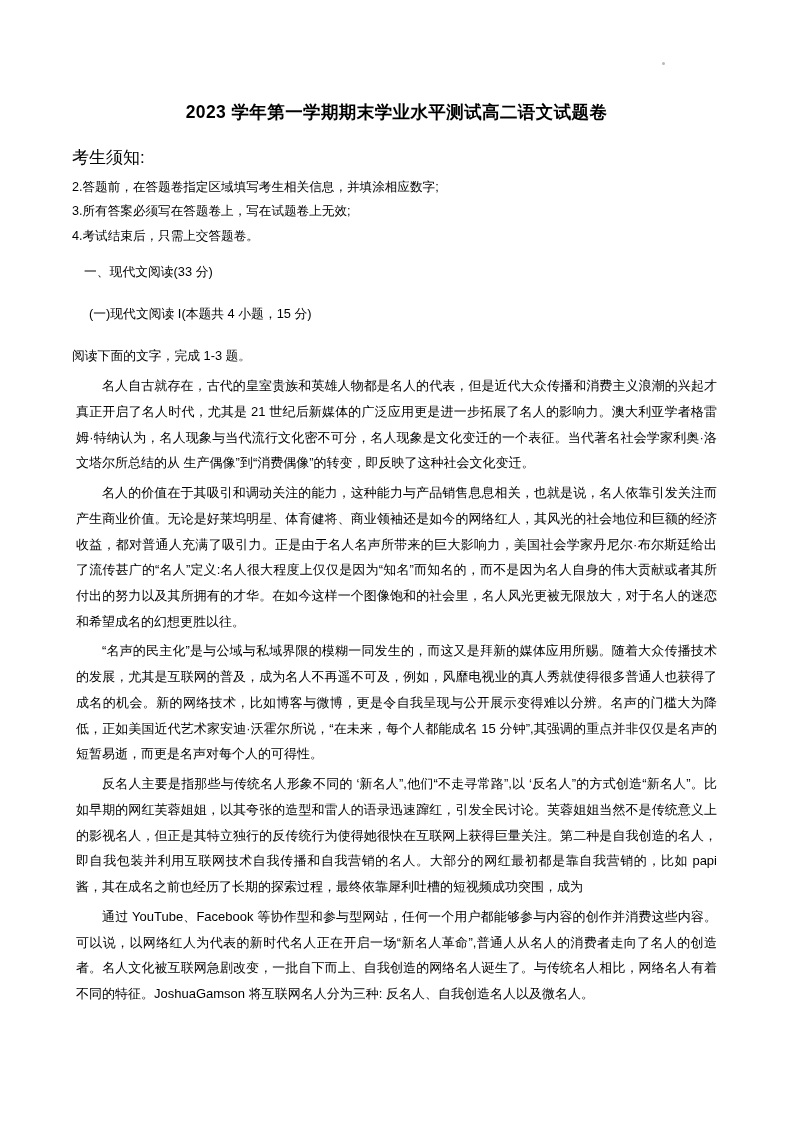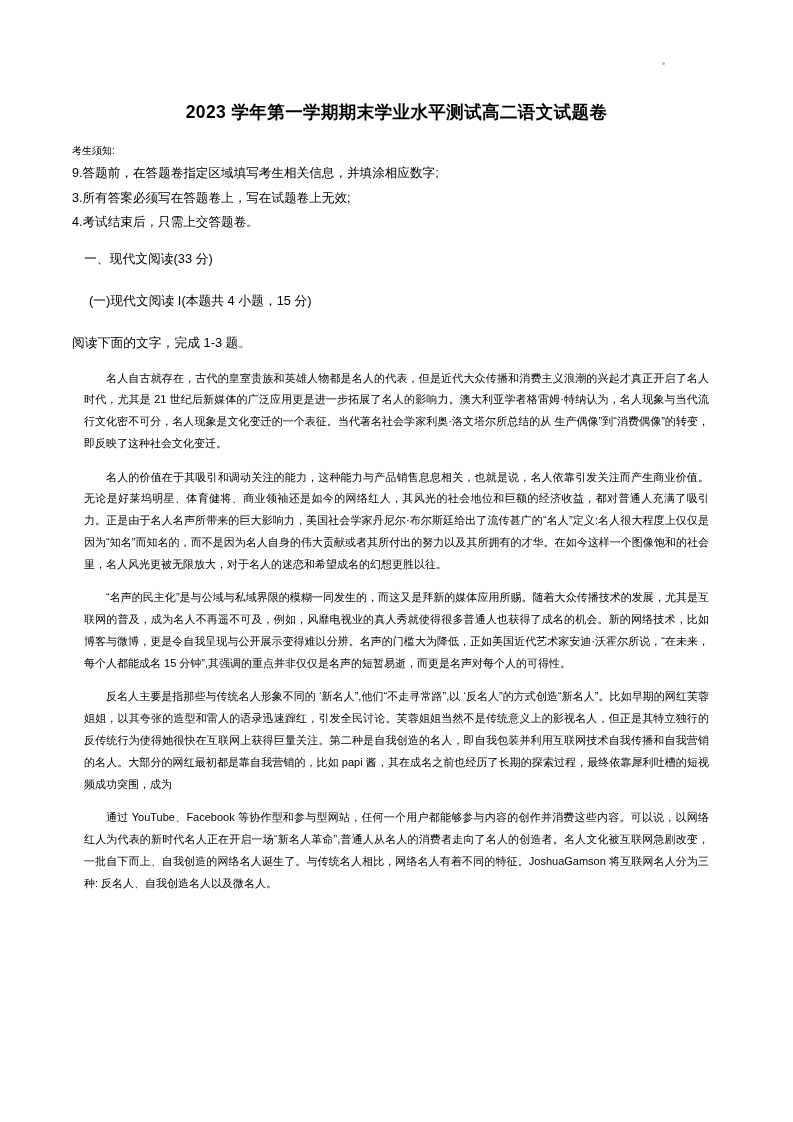--- a/index.html
+++ b/index.html
@@ -33,21 +33,21 @@
   }
   .doc-title {
     text-align: center;
     font-size: 17.5px;
     font-weight: bold;
     letter-spacing: 0.4px;
     margin: 38px 0 16px 0;
     line-height: 1.4;
   }
   .notice-head {
-    font-size: 10px;
+    font-size: 17px;
     line-height: 1.95;
     margin: 0 0 1px 0;
   }
   .notice-item {
     font-size: 12.6px;
     line-height: 1.95;
     margin: 0;
   }
   .section-head {
     font-size: 12.8px;
@@ -58,42 +58,42 @@
     font-size: 12.8px;
     line-height: 1.95;
     margin: 17px;
   }
   .lead {
     font-size: 12.8px;
     line-height: 1.95;
     margin: 0;
   }
   .para {
-    font-size: 11px;
+    font-size: 13px;
     line-height: 1.98;
-    margin: 12px;
+    margin: 4px;
     text-align: justify;
     text-justify: inter-ideograph;
     text-indent: 2em;
   }
   .body-block {
     margin-top: 2px;
   }
 </style>
 </head>
 <body>
 
 <div class="page">
 
   <div class="corner-dot"></div>
 
   <h1 class="doc-title">2023 学年第一学期期末学业水平测试高二语文试题卷</h1>
 
   <p class="notice-head">考生须知:</p>
-  <p class="notice-item">9.答题前，在答题卷指定区域填写考生相关信息，并填涂相应数字;</p>
+  <p class="notice-item">2.答题前，在答题卷指定区域填写考生相关信息，并填涂相应数字;</p>
   <p class="notice-item">3.所有答案必须写在答题卷上，写在试题卷上无效;</p>
   <p class="notice-item">4.考试结束后，只需上交答题卷。</p>
 
   <p class="section-head">一、现代文阅读(33 分)</p>
   <p class="sub-head">(一)现代文阅读 I(本题共 4 小题，15 分)</p>
   <p class="lead">阅读下面的文字，完成 1-3 题。</p>
 
   <div class="body-block">
     <p class="para">名人自古就存在，古代的皇室贵族和英雄人物都是名人的代表，但是近代大众传播和消费主义浪潮的兴起才真正开启了名人时代，尤其是 21 世纪后新媒体的广泛应用更是进一步拓展了名人的影响力。澳大利亚学者格雷姆·特纳认为，名人现象与当代流行文化密不可分，名人现象是文化变迁的一个表征。当代著名社会学家利奥·洛文塔尔所总结的从 生产偶像”到“消费偶像”的转变，即反映了这种社会文化变迁。</p>
     <p class="para">名人的价值在于其吸引和调动关注的能力，这种能力与产品销售息息相关，也就是说，名人依靠引发关注而产生商业价值。无论是好莱坞明星、体育健将、商业领袖还是如今的网络红人，其风光的社会地位和巨额的经济收益，都对普通人充满了吸引力。正是由于名人名声所带来的巨大影响力，美国社会学家丹尼尔·布尔斯廷给出了流传甚广的“名人”定义:名人很大程度上仅仅是因为“知名”而知名的，而不是因为名人自身的伟大贡献或者其所付出的努力以及其所拥有的才华。在如今这样一个图像饱和的社会里，名人风光更被无限放大，对于名人的迷恋和希望成名的幻想更胜以往。</p>

